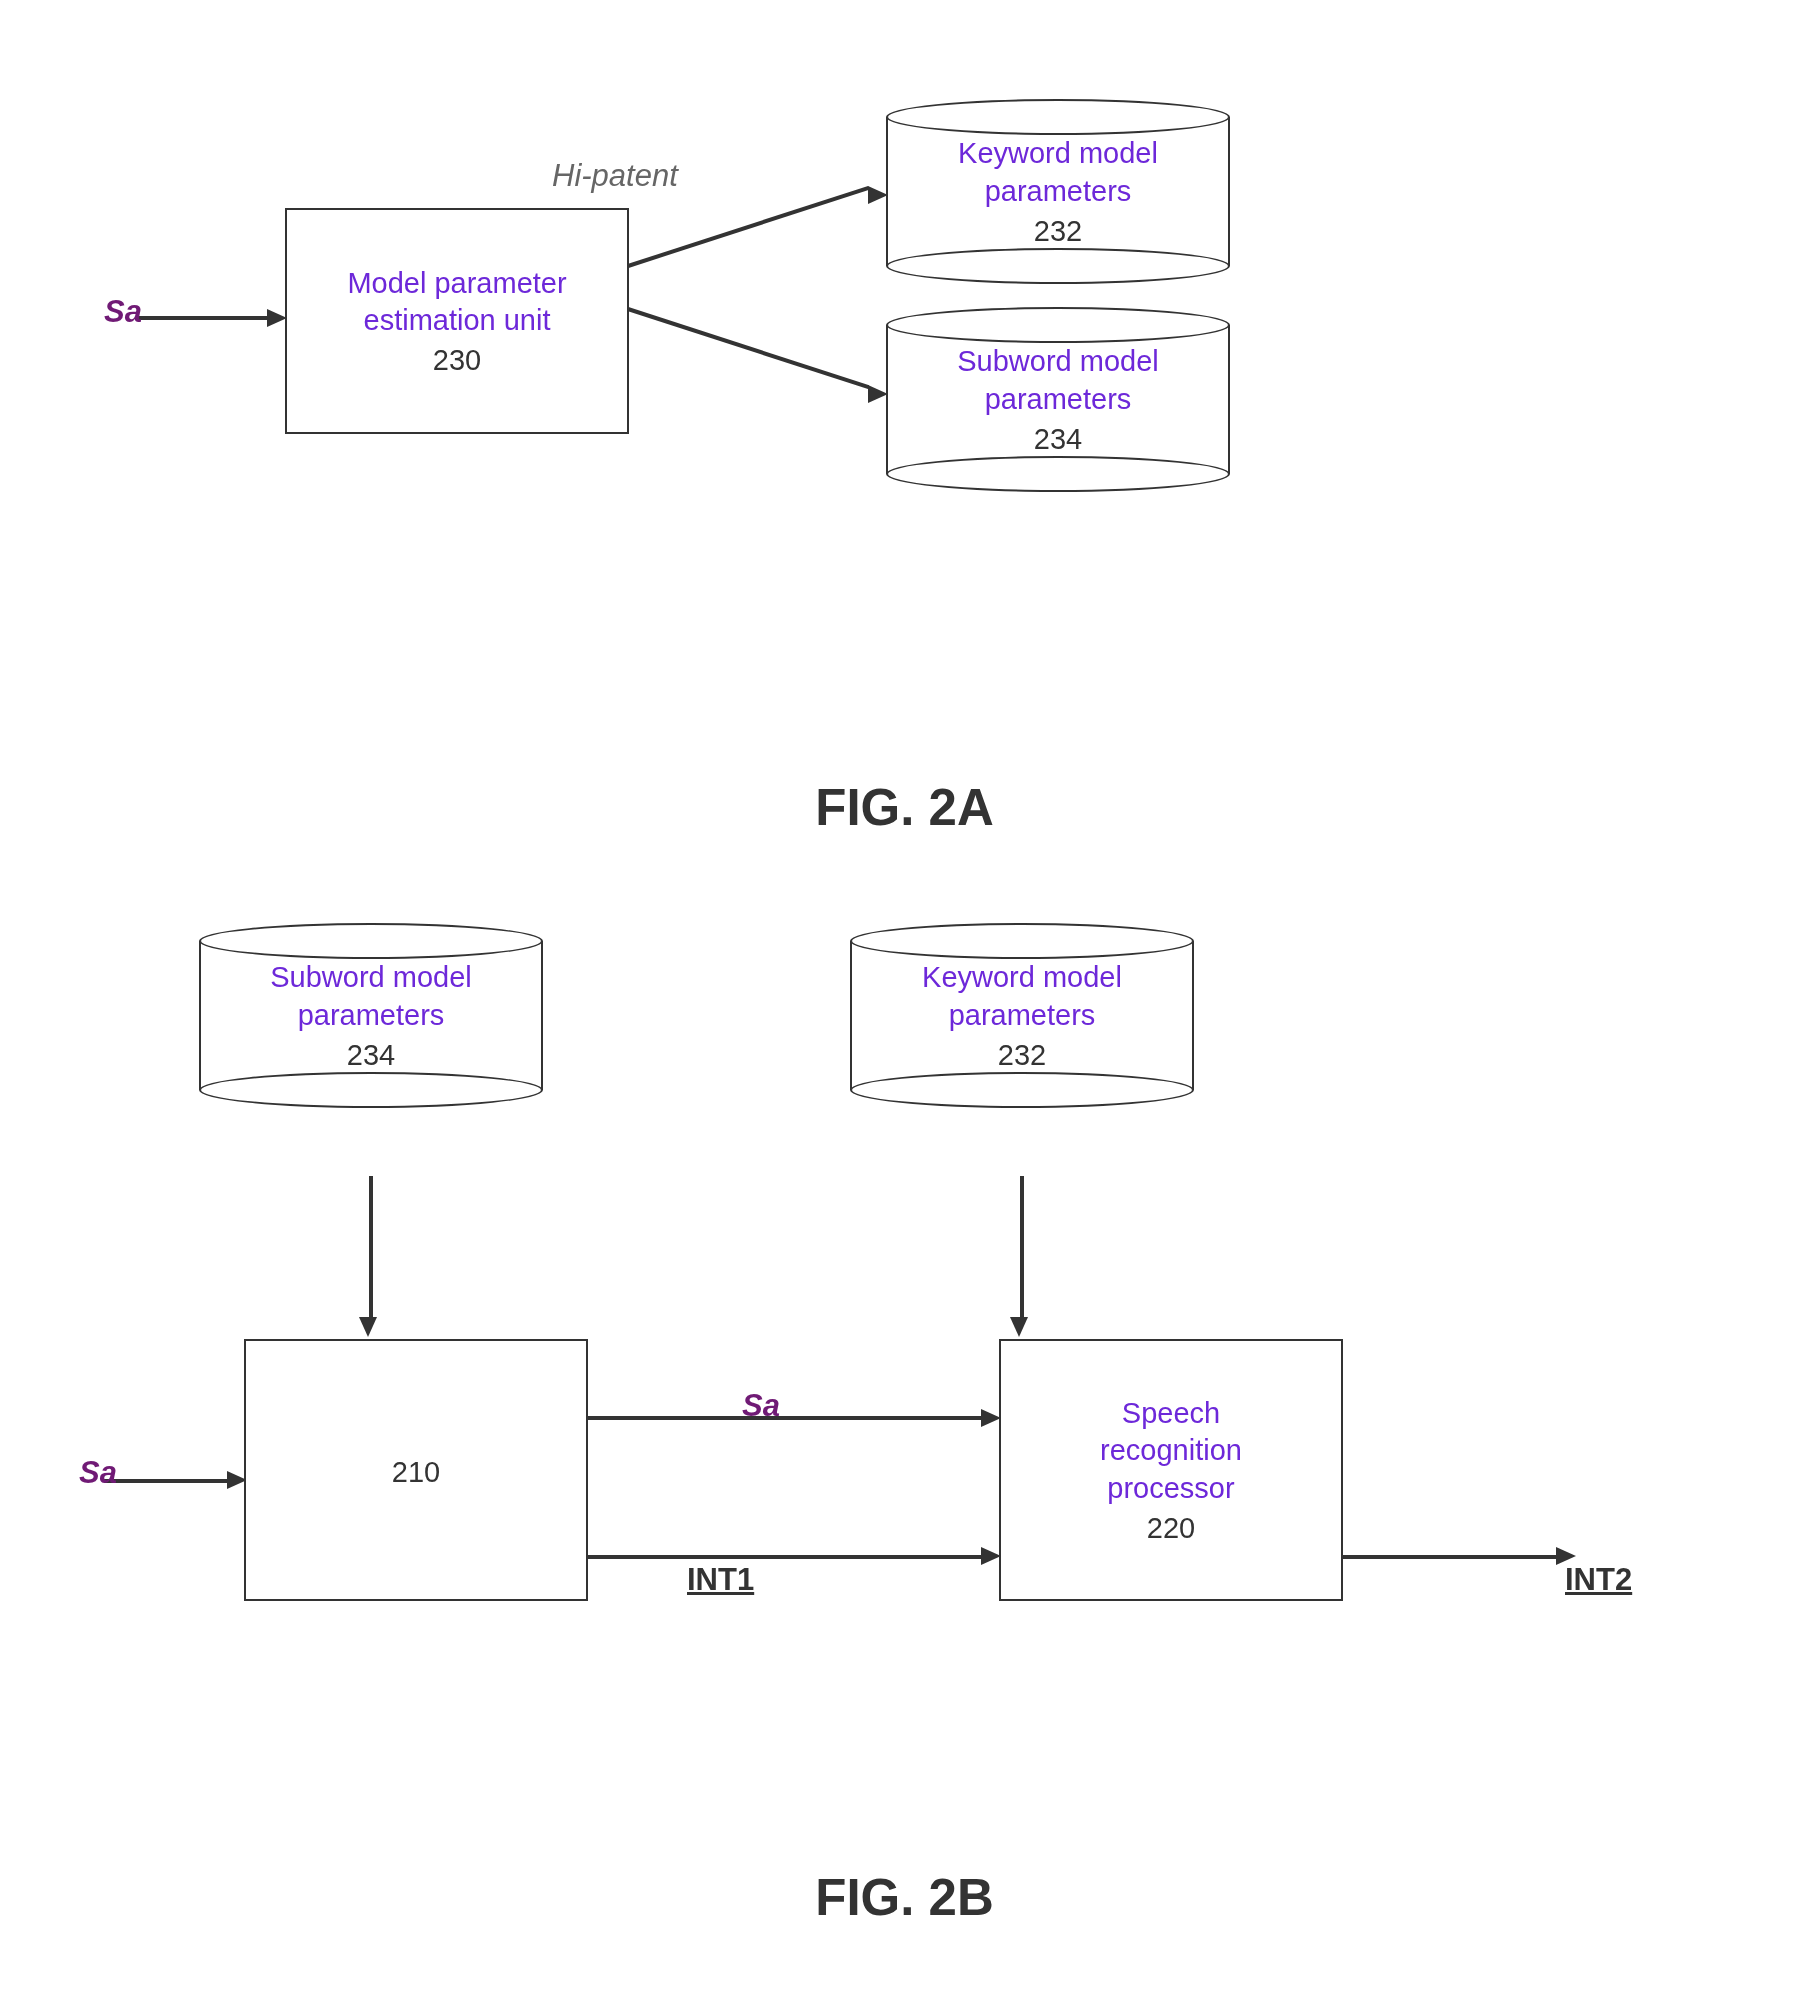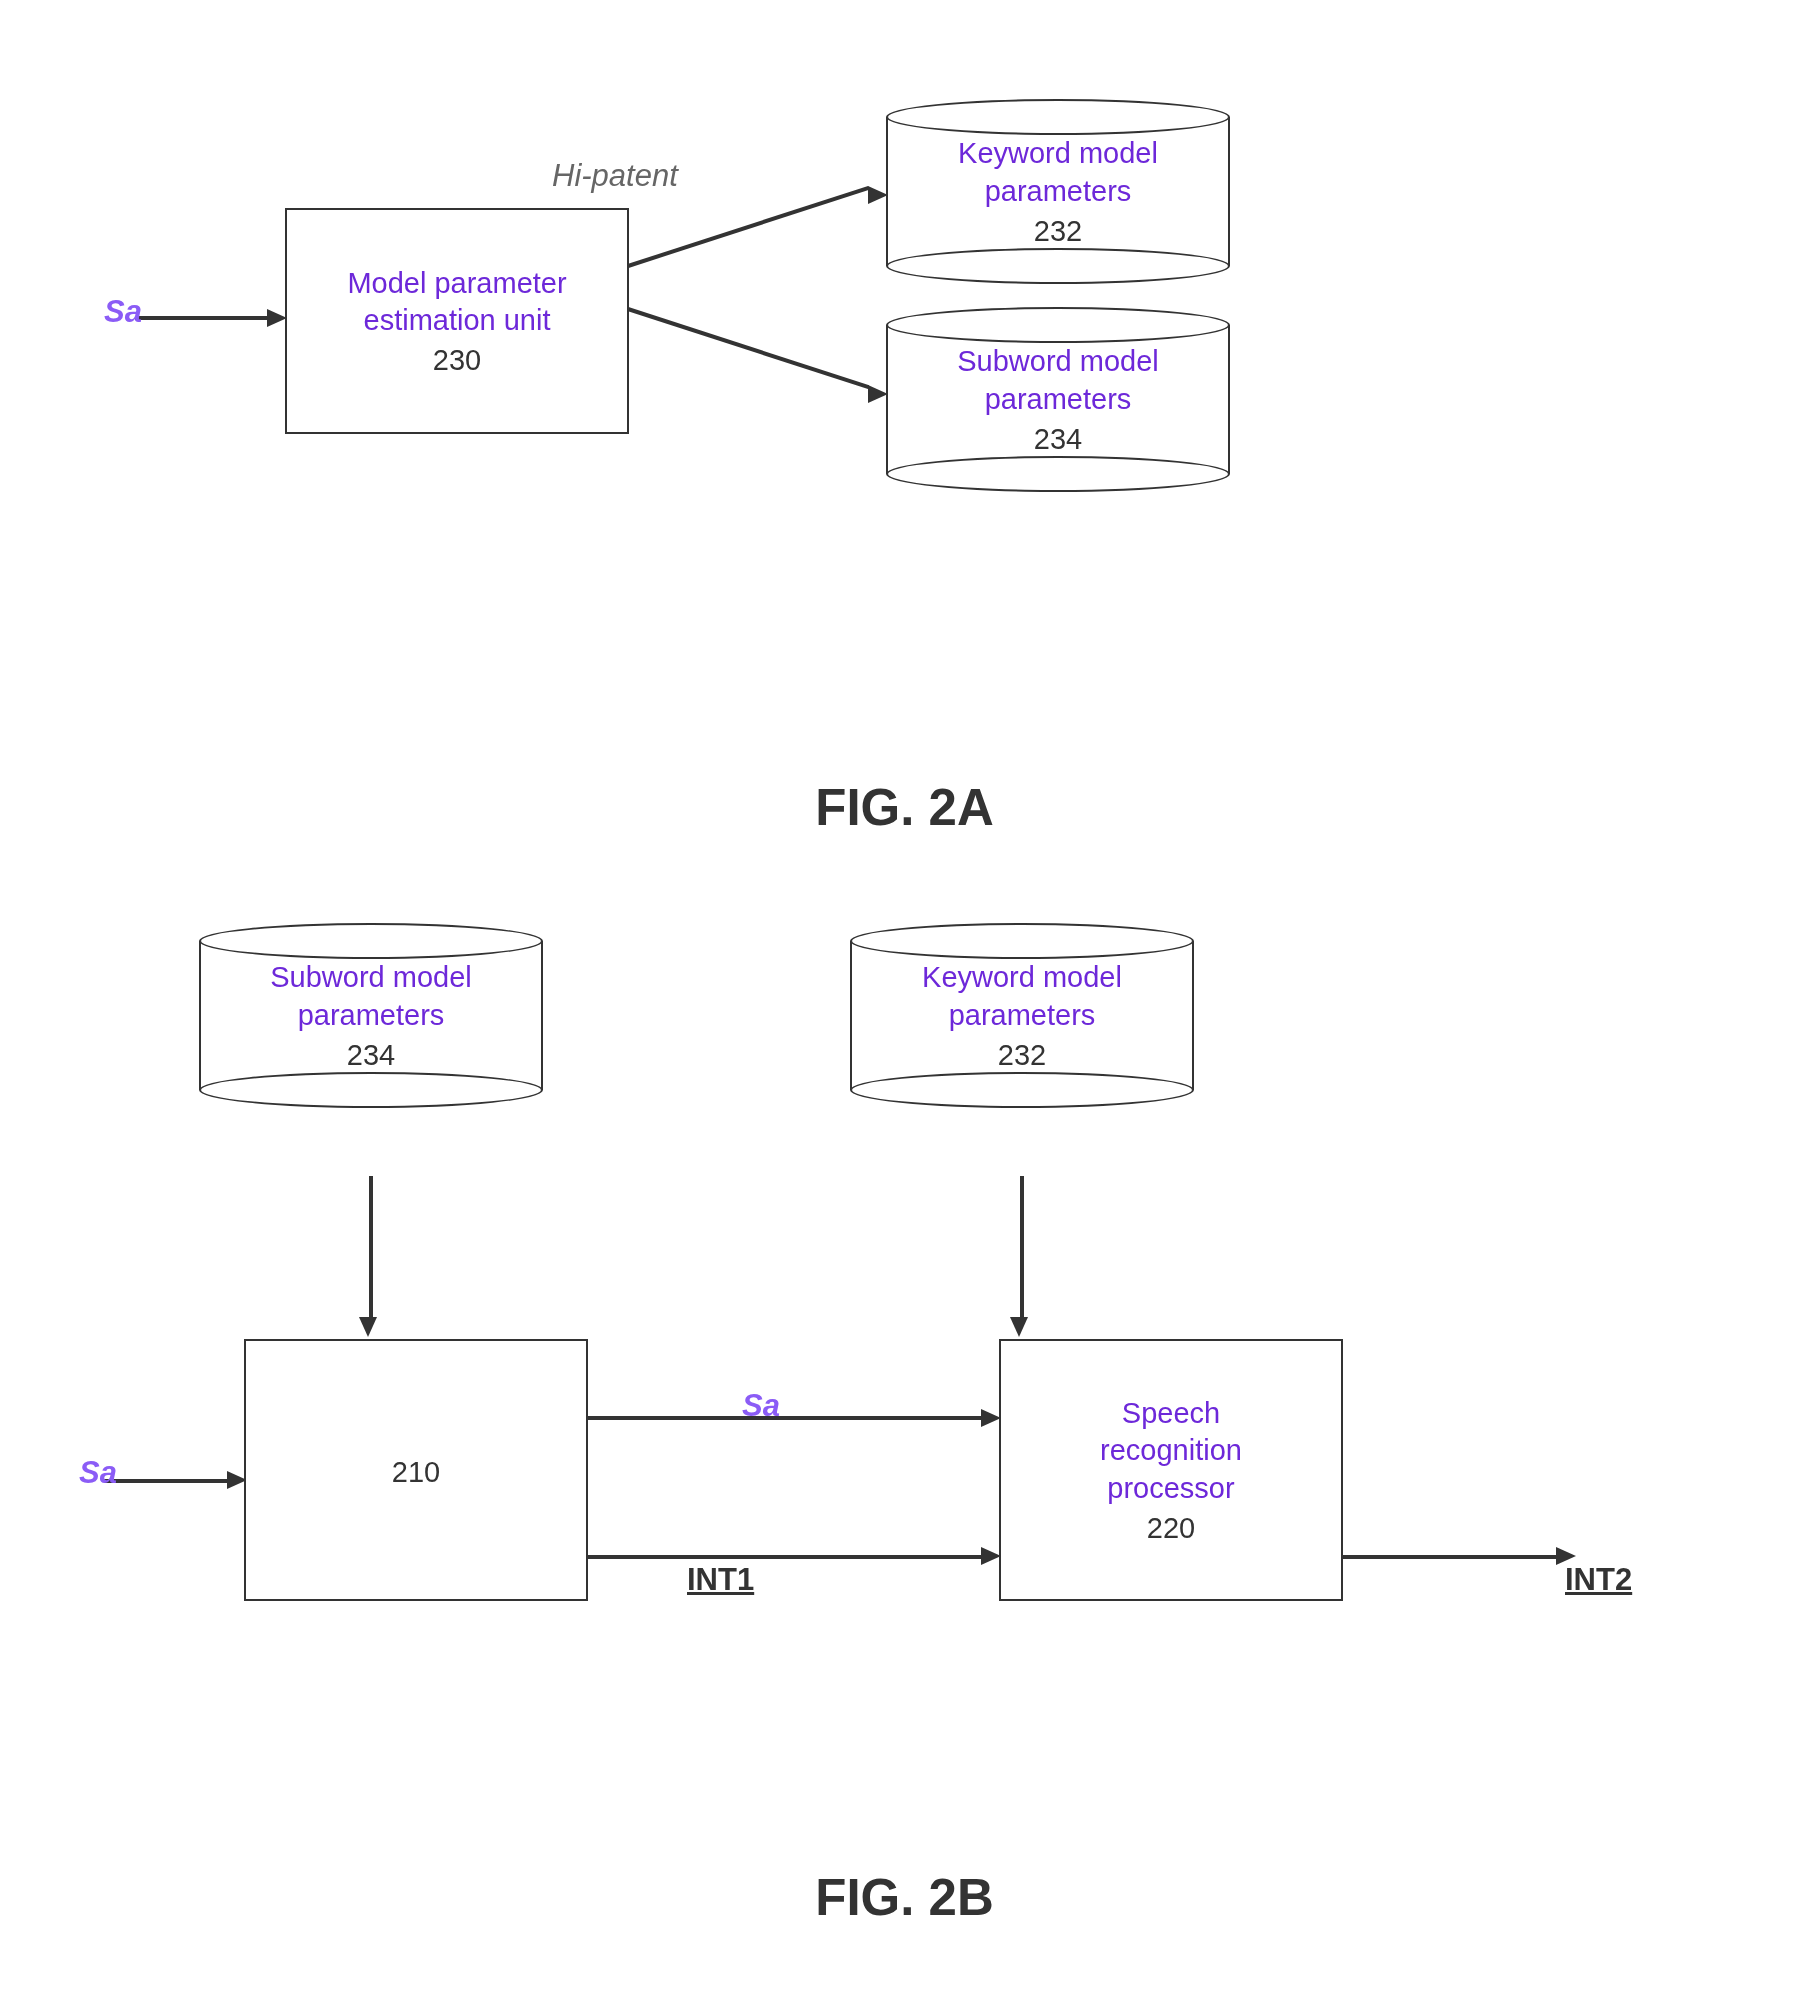--- a/index.html
+++ b/index.html
@@ -76,21 +76,21 @@
       color: #666;
       font-style: italic;
       text-align: center;
     }
 
     
     .signal-label {
       position: absolute;
       font-size: 31px;
       font-style: italic;
-      color: #8b5cf6;
+      color: #701a75;
       font-weight: bold;
     }
 
     .int-label {
       position: absolute;
       font-size: 31px;
       color: #333;
       font-weight: bold;
       text-decoration: underline;
     }

